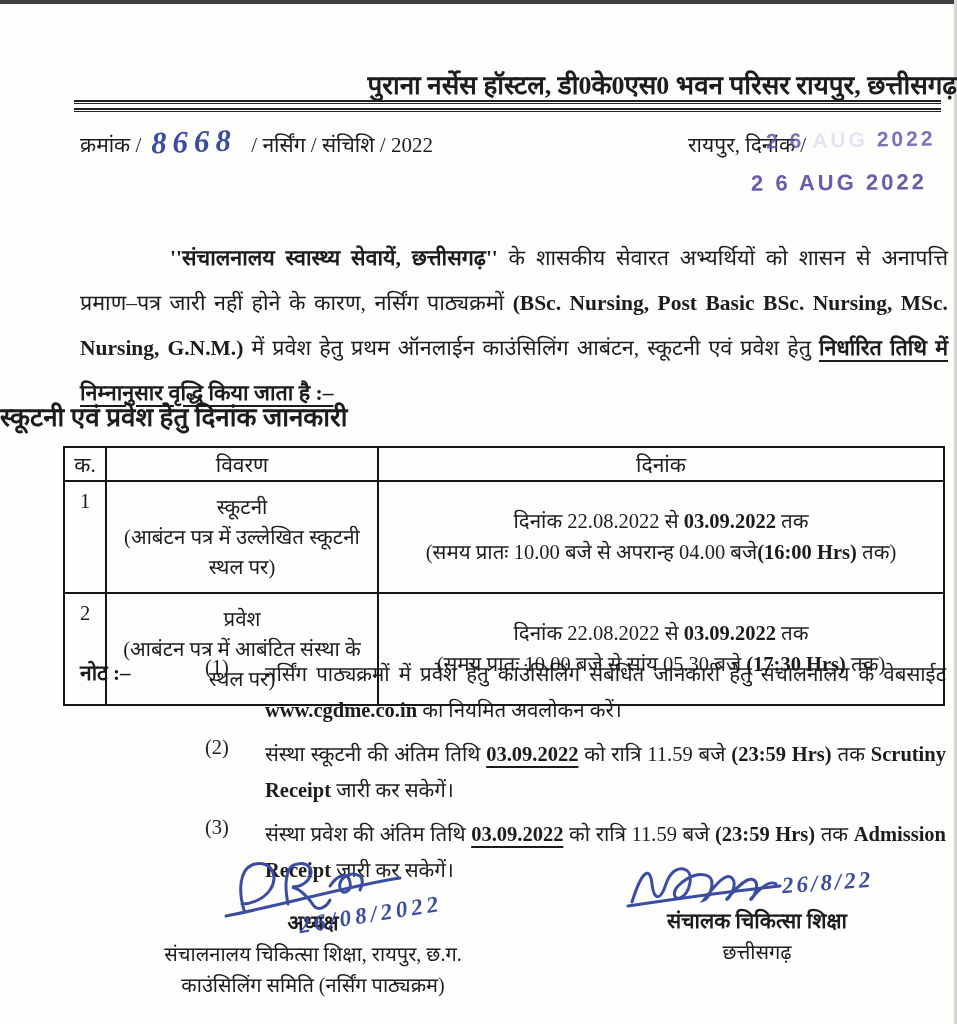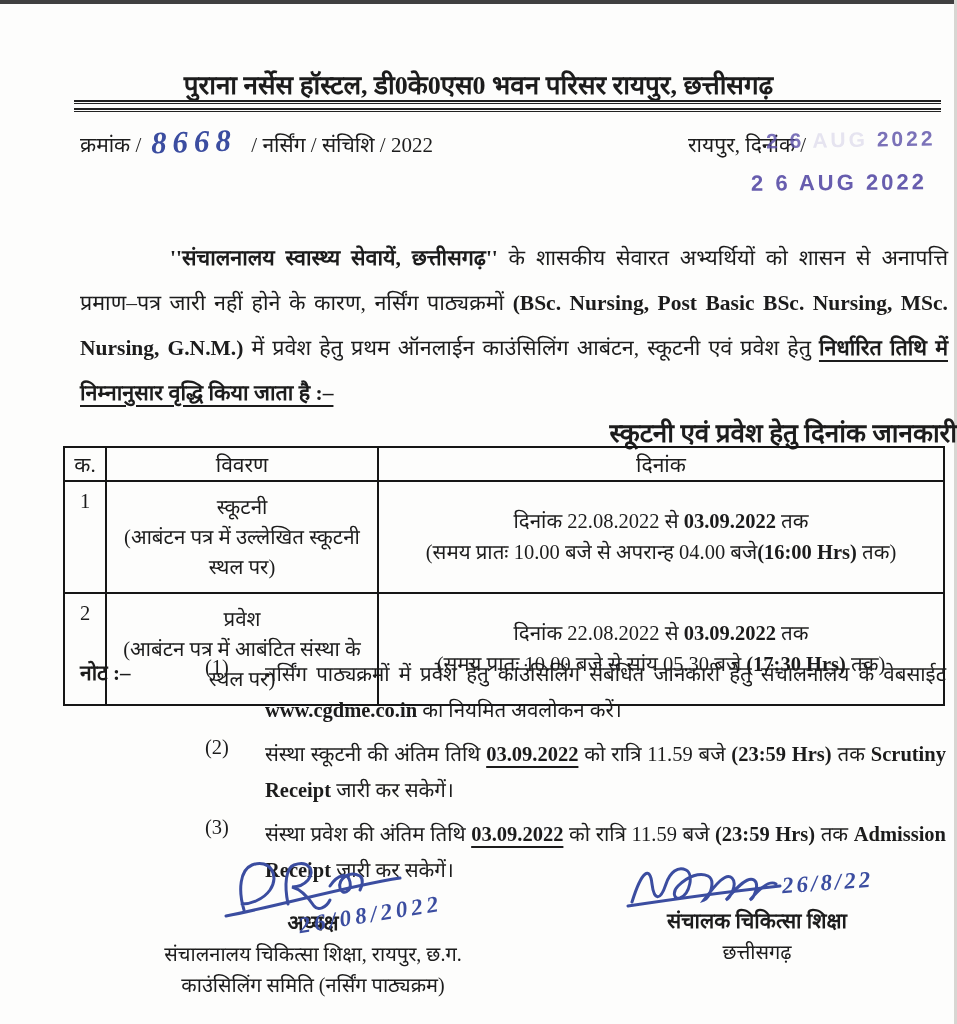--- a/index.html
+++ b/index.html
@@ -16,21 +16,21 @@
   .scan-top-line { position:absolute; top:0; left:0; right:0; height:4px; background:#1f1f1f; opacity:.85; }
   .scan-right-edge { position:absolute; top:0; right:0; bottom:0; width:3px; background:#d8d6d2; }
 
   
   .org-title {
     position:absolute; top:22px; left:0; right:0;
     text-align:center; font-size:33px; font-weight:bold; letter-spacing:1px;
   }
   .org-address {
     position:absolute; top:66px; left:0; right:0;
-    text-align:center; font-size:26px; font-weight:bold;
+    text-align:right; font-size:26px; font-weight:bold;
   }
   .rule { position:absolute; left:74px; right:16px; height:4px;
           border-top:2px solid #222; border-bottom:1px solid #222; }
   .rule.r1 { top:100px; }
   .rule.r2 { top:108px; }
 
   
   .ref-row { position:absolute; top:124px; left:80px; font-size:21px; white-space:nowrap; }
   .ref-number {
     display:inline-block; color:#3b4da0; font-size:31px; font-weight:bold;
@@ -51,21 +51,21 @@
   
   .body-para {
     position:absolute; top:236px; left:80px; width:868px;
     font-size:21.5px; line-height:45px; text-align:justify;
     text-indent:90px;
   }
   .b { font-weight:bold; }
   .u { text-decoration:underline; text-underline-offset:5px; }
   .latin { font-family:"Liberation Serif","DejaVu Serif",serif; }
 
-  .table-title { position:absolute; top:414px; left:0; right:0; text-align:right;
+  .table-title { position:absolute; top:398px; left:0; right:0; text-align:left;
                  font-size:26px; font-weight:bold; }
 
   
   table.schedule {
     position:absolute; top:446px; left:63px; width:882px;
     border-collapse:collapse; font-size:20.5px;
   }
   table.schedule th, table.schedule td {
     border:2px solid #161616; text-align:center; vertical-align:middle; padding:2px 6px;
   }

